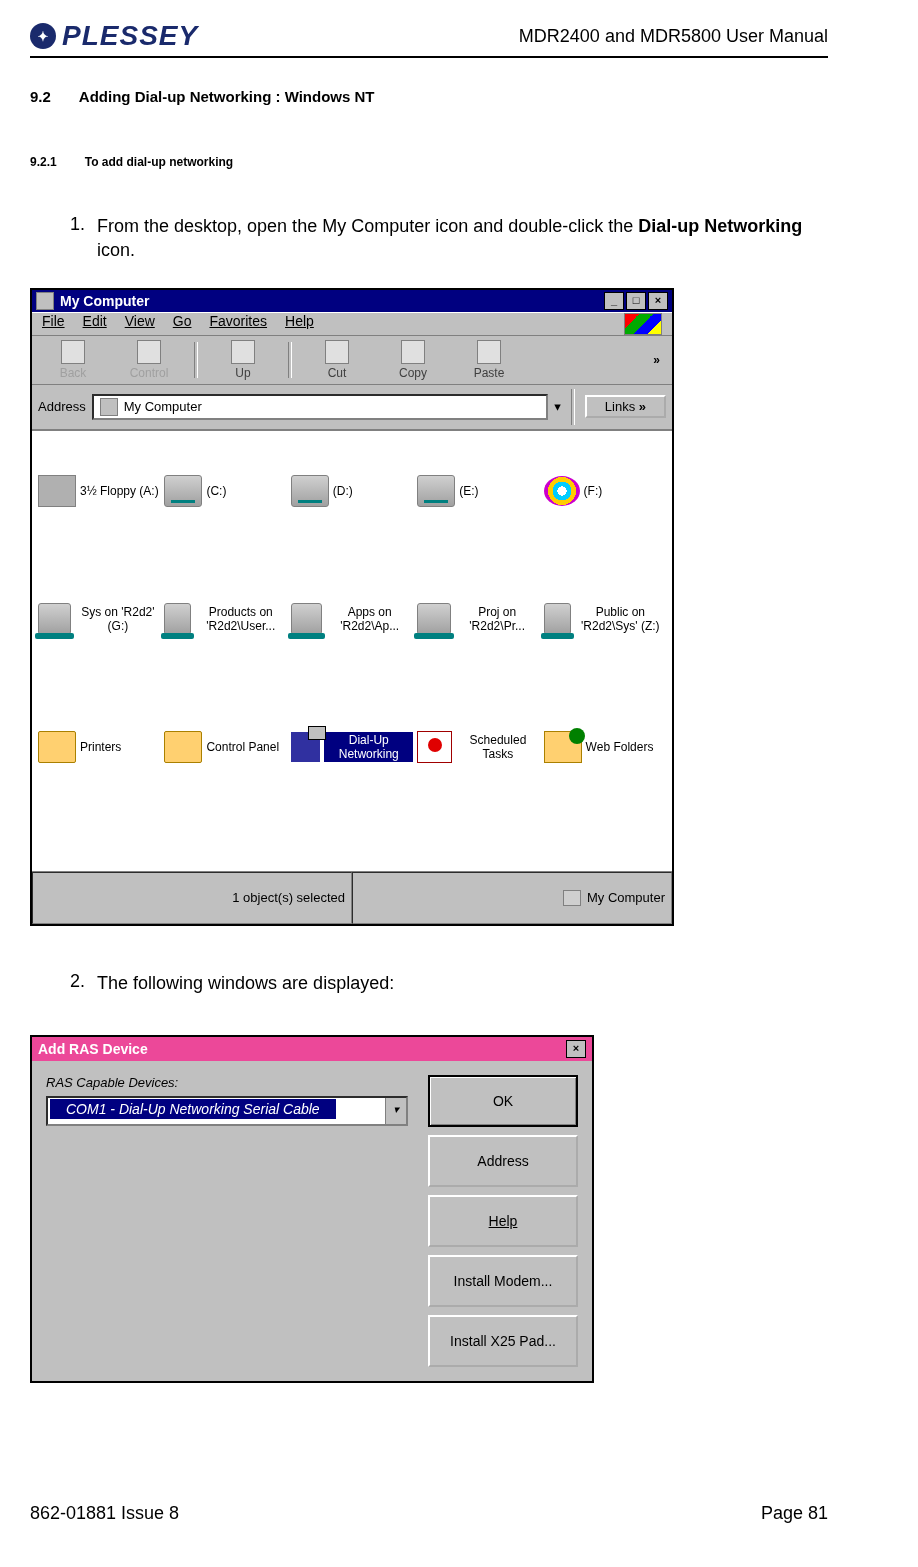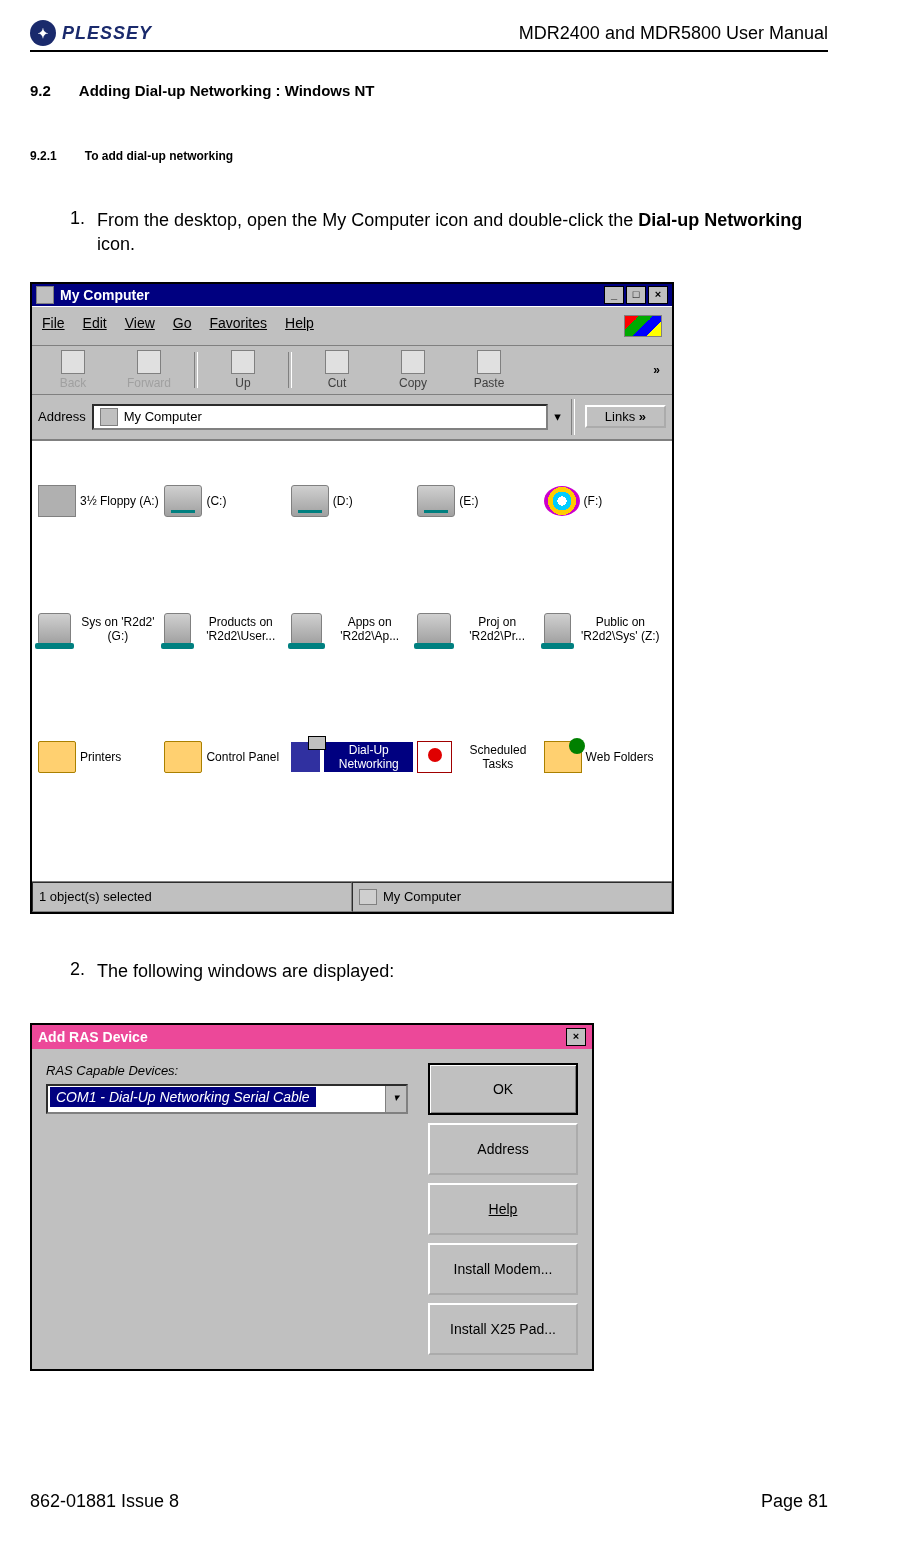--- a/index.html
+++ b/index.html
@@ -33,21 +33,21 @@
     display: flex;
     align-items: center;
     justify-content: center;
     font-size: 13px;
     font-weight: bold;
   }
   .logo-text {
     font-weight: 900;
     letter-spacing: 1px;
     color: #1a2a6c;
-    font-size: 18px;
+    font-size: 28px;
     font-style: italic;
   }
   .doc-title {
     font-size: 18px;
   }
   .sec-row {
     display: flex;
     gap: 28px;
     font-weight: bold;
     font-size: 15px;
@@ -96,21 +96,21 @@
     text-align: center;
     color:#000;
   }
   .tb-icon {
     width:16px;height:16px;background:#c0c0c0;margin-right:6px;
     display:inline-block;border:1px solid #808080;
   }
   .menubar {
     display: flex;
     gap: 18px;
-    padding: 8px 10px;
+    padding: 0 10px;
     background: #c0c0c0;
     border-top: 1px solid #fff;
     border-bottom: 1px solid #808080;
     font-size: 14px;
   }
   .menubar span { text-decoration: underline; text-decoration-color: #000; }
   .menubar .winflag {
     margin-left:auto;
     width:36px;height:20px;
     background:linear-gradient(135deg,#f00 0 25%,#0a0 25% 50%,#00f 50% 75%,#ff0 75% 100%);
@@ -162,39 +162,39 @@
   .dun{background:#3030a0;position:relative;}
   .dun:after{content:"";position:absolute;right:-6px;top:-6px;width:16px;height:12px;background:#c0c0c0;border:1px solid #000;}
   .sched{background:#fff;border:1px solid #a00000;position:relative;}
   .sched:after{content:"";position:absolute;left:10px;top:6px;width:14px;height:14px;border-radius:50%;background:#e00000;}
   .webf{background:#ffd070;border:1px solid #aa8000;position:relative;}
   .webf:after{content:"";position:absolute;right:-4px;top:-4px;width:16px;height:16px;border-radius:50%;background:#008000;}
   .sel .lbl{background:#000080;color:#fff;padding:1px 2px;}
   .statusbar{
     display:flex;font-size:13px;background:#c0c0c0;
   }
-  .sb-cell{flex:1;border:1px inset #808080;padding:6px 6px;display:flex;align-items:center;gap:6px;}
+  .sb-cell{flex:1;border:1px inset #808080;padding:17px 6px;display:flex;align-items:center;gap:6px;justify-content:flex-end;}
   .sb-cell .mini{width:16px;height:14px;background:#cfcfcf;border:1px solid #808080;}
   
   .dlg{
     width:560px;margin-top:40px;border:2px solid #000;background:#c0c0c0;
     font-family:"MS Sans Serif",Tahoma,sans-serif;
   }
   .dlg .tbar{
     background:#ec4899;color:#fff;font-weight:bold;font-size:14px;
     padding:3px 6px;display:flex;align-items:center;
   }
   .dlg .tbar .spacer{flex:1;}
   .dlg-body{display:flex;padding:14px;gap:20px;}
   .dlg-left{flex:1;display:flex;flex-direction:column;gap:6px;font-size:13px;font-style:italic;}
   .combo{
     display:flex;align-items:stretch;border:2px inset #808080;background:#fff;height:26px;
   }
   .combo-txt{flex:1;padding:3px 2px;}
-  .combo-txt span{background:#000080;color:#fff;padding:2px 6px;font-size:14px;}
+  .combo-txt span{background:#000080;color:#fff;padding:2px 16px;font-size:14px;}
   .combo-btn{width:20px;background:#c0c0c0;border-left:1px solid #808080;text-align:center;line-height:22px;font-size:11px;}
   .dlg-right{width:150px;display:flex;flex-direction:column;gap:8px;}
   .wbtn{
     background:#c0c0c0;border:2px outset #fff;padding:16px 4px;font-size:14px;text-align:center;
   }
   .wbtn.def{border:2px solid #000;box-shadow:inset 1px 1px #fff,inset -1px -1px #808080;}
   .footer{
     display:flex;justify-content:space-between;margin-top:120px;font-size:18px;
   }
 </style>
@@ -244,21 +244,21 @@
     <span>Help</span>
     <span class="winflag"></span>
   </div>
   <div class="toolbar">
     <div class="tool disabled">
       <div class="ticon"></div>
       <div>Back</div>
     </div>
     <div class="tool disabled">
       <div class="ticon"></div>
-      <div>Forward</div>
+      <div>Control</div>
     </div>
     <div class="sep"></div>
     <div class="tool">
       <div class="ticon"></div>
       <div>Up</div>
     </div>
     <div class="sep"></div>
     <div class="tool">
       <div class="ticon"></div>
       <div>Cut</div>

